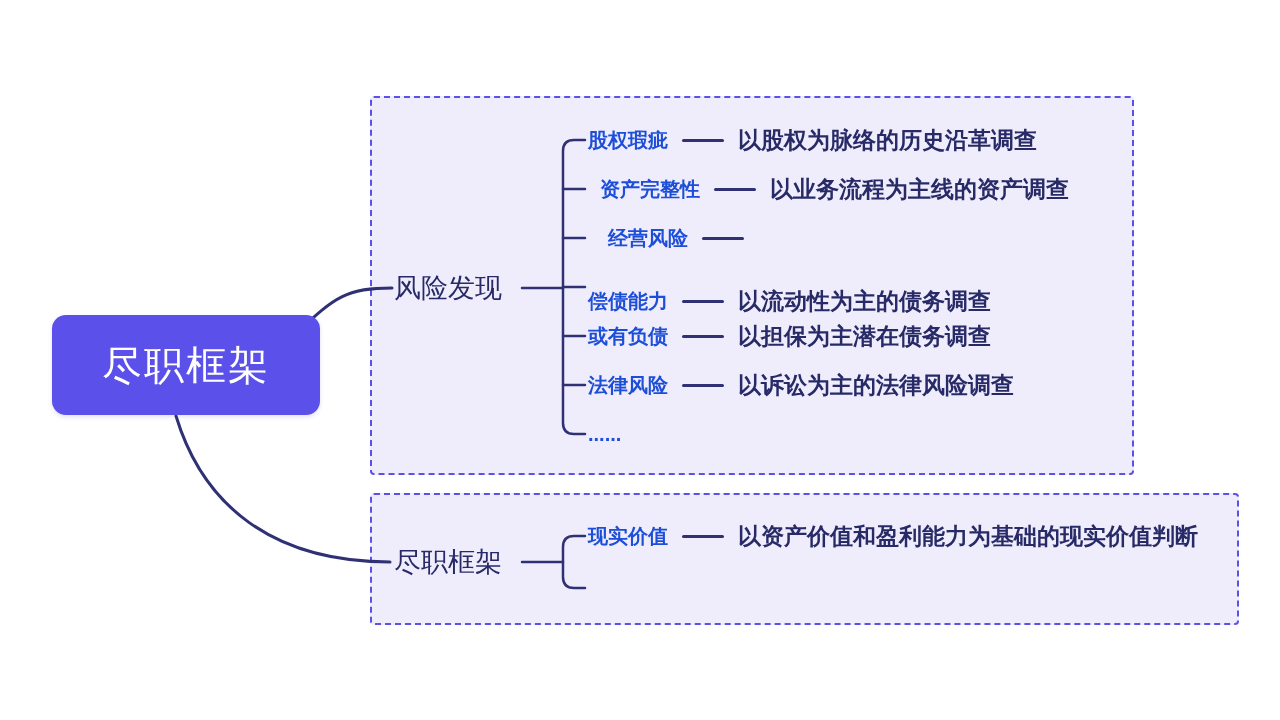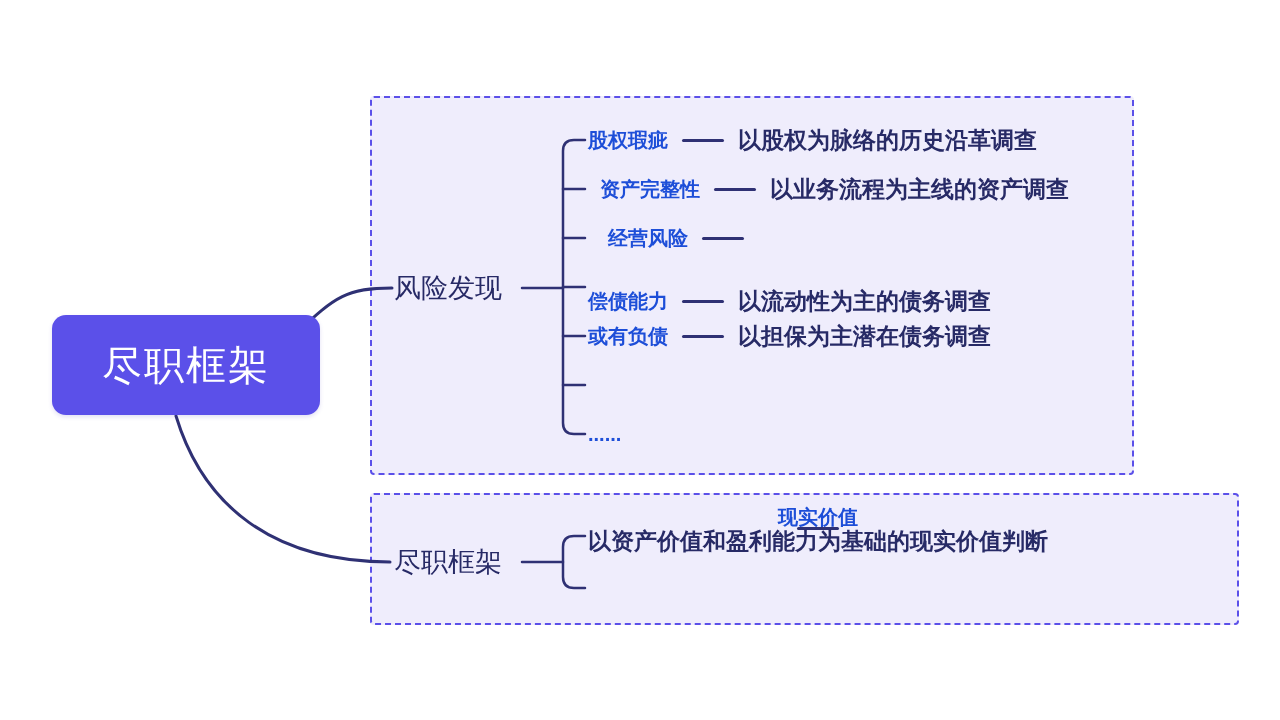--- a/index.html
+++ b/index.html
@@ -43,21 +43,21 @@
 
   
   .r0{left:588px;top:126px;}
   .r1{left:600px;top:175px;}
   .r2{left:608px;top:224px;}
   .r3{left:588px;top:267px;margin-top:20px;}
   .r4{left:588px;top:322px;}
   .r5{left:588px;top:371px;}
   .r6{left:588px;top:420px;}
   
-  .v0{left:588px;top:507px;flex-direction:column;}
+  .v0{left:588px;top:522px;}
   .v1{left:588px;top:574px;}
 </style>
 </head>
 <body>
 
 <div class="stage">
 
   <svg class="wires" viewBox="0 0 1280 720" fill="none">
 
     <path d="M 297 333 C 335 296 348 288 392 288" stroke="#2f3174" stroke-width="3" stroke-linecap="round"></path>
@@ -103,20 +103,25 @@
   <div class="row r3">
     <span class="item-label">偿债能力</span>
     <span class="dash"></span>
     <span class="item-desc">以流动性为主的债务调查</span>
   </div>
   <div class="row r4">
     <span class="item-label">或有负债</span>
     <span class="dash"></span>
     <span class="item-desc">以担保为主潜在债务调查</span>
   </div>
+  <div class="row r5">
+    <span class="item-label">法律风险</span>
+    <span class="dash"></span>
+    <span class="item-desc">以诉讼为主的法律风险调查</span>
+  </div>
   <div class="row r6">
     <span class="item-label">......</span>
   </div>
 
   <div class="row v0">
     <span class="item-label">现实价值</span>
     <span class="dash"></span>
     <span class="item-desc">以资产价值和盈利能力为基础的现实价值判断</span>
   </div>
 

